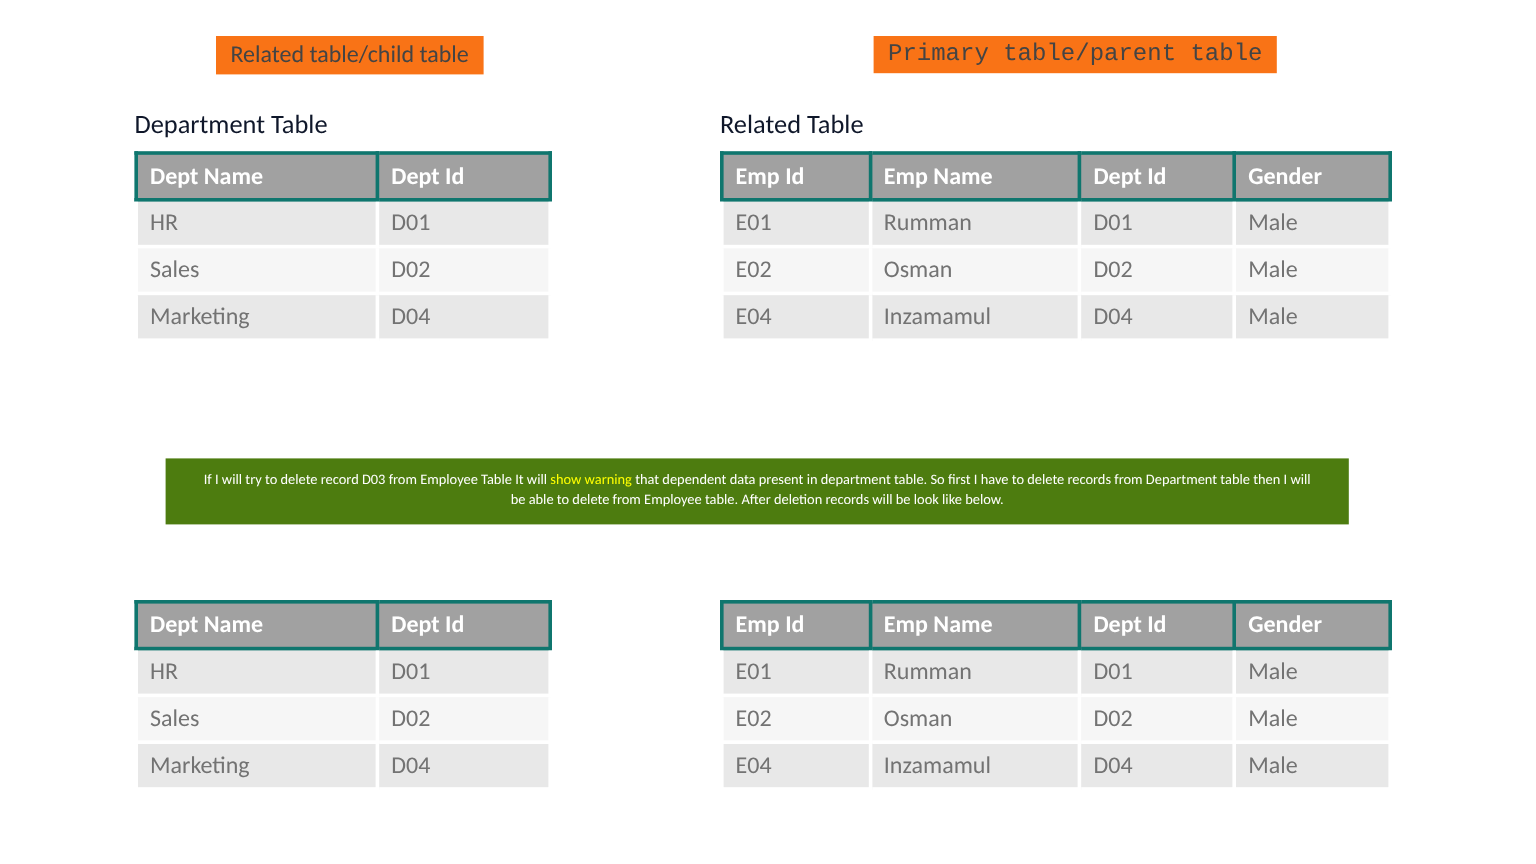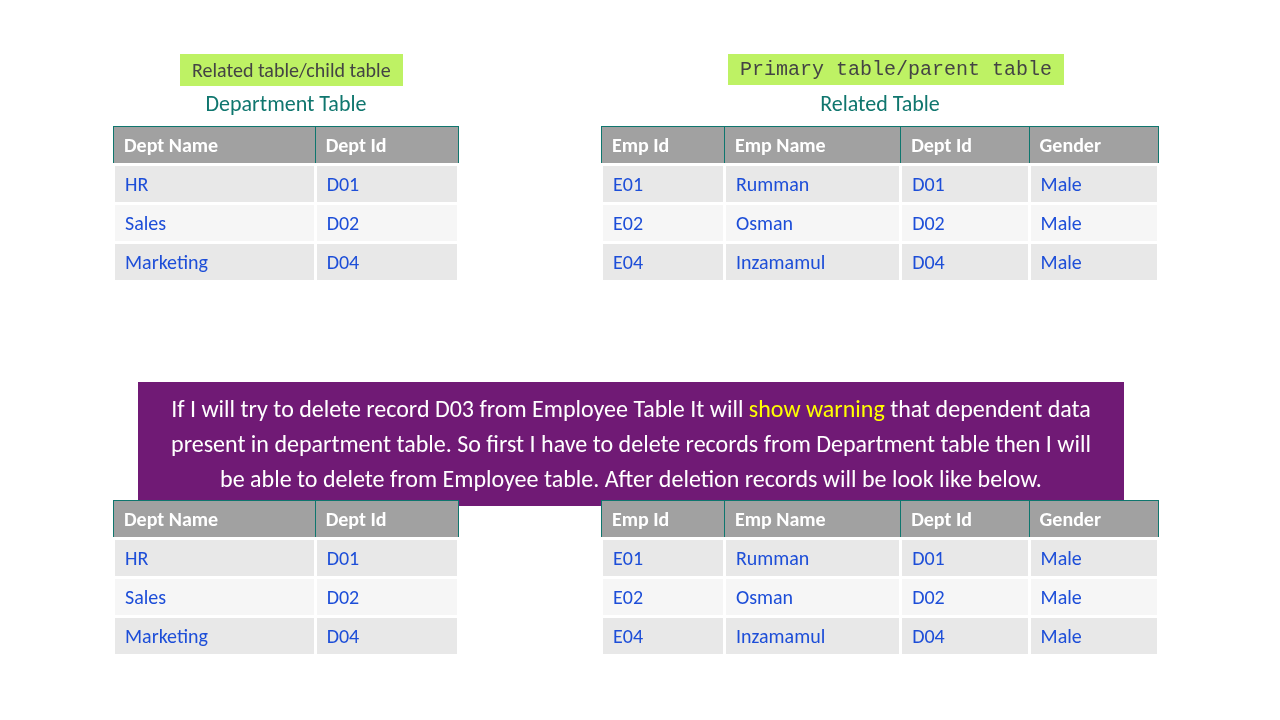--- a/index.html
+++ b/index.html
@@ -7,62 +7,61 @@
     margin: 0;
     width: 1280px;
     height: 720px;
     background: #fff;
     font-family: Calibri, "Segoe UI", Arial, sans-serif;
     color: #3b3b3b;
     position: relative;
     font-size: 20px;
   }
   .label-chip {
-    background: #bef264;
+    background: #f97316;
     padding: 4px 12px;
     font-size: 20px;
     color: #444;
     display: inline-block;
-    margin-top: 24px;
   }
   .section-title {
     font-size: 22px;
-    color: #0f766e;
-    text-align: center;
+    color: #0f172a;
+    text-align: left;
     margin-bottom: 21px;
   }
   table {
     border-collapse: collapse;
     width: 100%;
   }
   th {
     background: #a1a1a1;
     color: #fff;
     font-weight: 700;
     text-align: left;
     padding: 6px 10px;
-    border: 1px solid #0f766e;
+    border: 3px solid #0f766e;
     font-size: 20px;
   }
   td {
     padding: 6px 10px;
     border: 3px solid #fff;
-    color: #1d4ed8;
+    color: #737373;
     font-size: 20px;
   }
   tbody tr:nth-child(odd) td  { background: #e8e8e8; }
   tbody tr:nth-child(even) td { background: #f6f6f6; }
   tr.hl td { color: #d9262a; }
 
   .callout {
-    background: #701a75;
+    background: #4d7c0f;
     color: #fff;
     text-align: center;
     padding: 10px 28px;
-    font-size: 24px;
+    font-size: 12px;
     line-height: 1.45;
   }
   .callout .warn { color: #ffff00; }
 
   
   #chip-left      { position:absolute; left:180px;  top:30px; }
   #chip-right     { position:absolute; left:728px;  top:30px;font-family:Liberation Mono, monospace; }
   #title-left     { position:absolute; left:112px;  top:90px;  width:348px; }
   #title-right    { position:absolute; left:600px;  top:90px;  width:560px; }
   #top-left-tbl   { position:absolute; left:112px;  top:126px; width:348px; }

